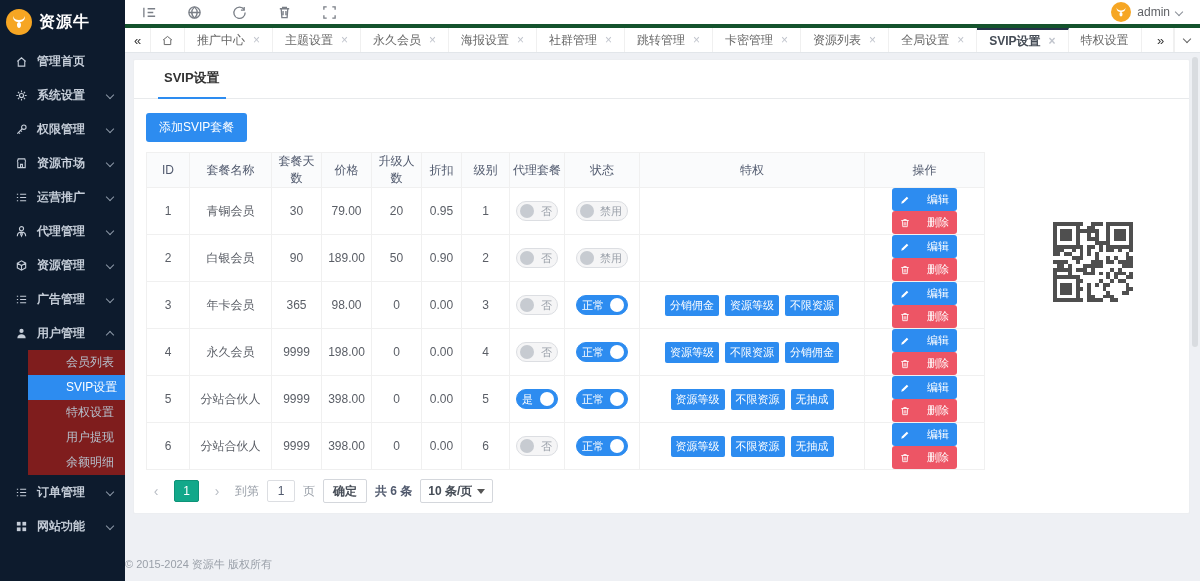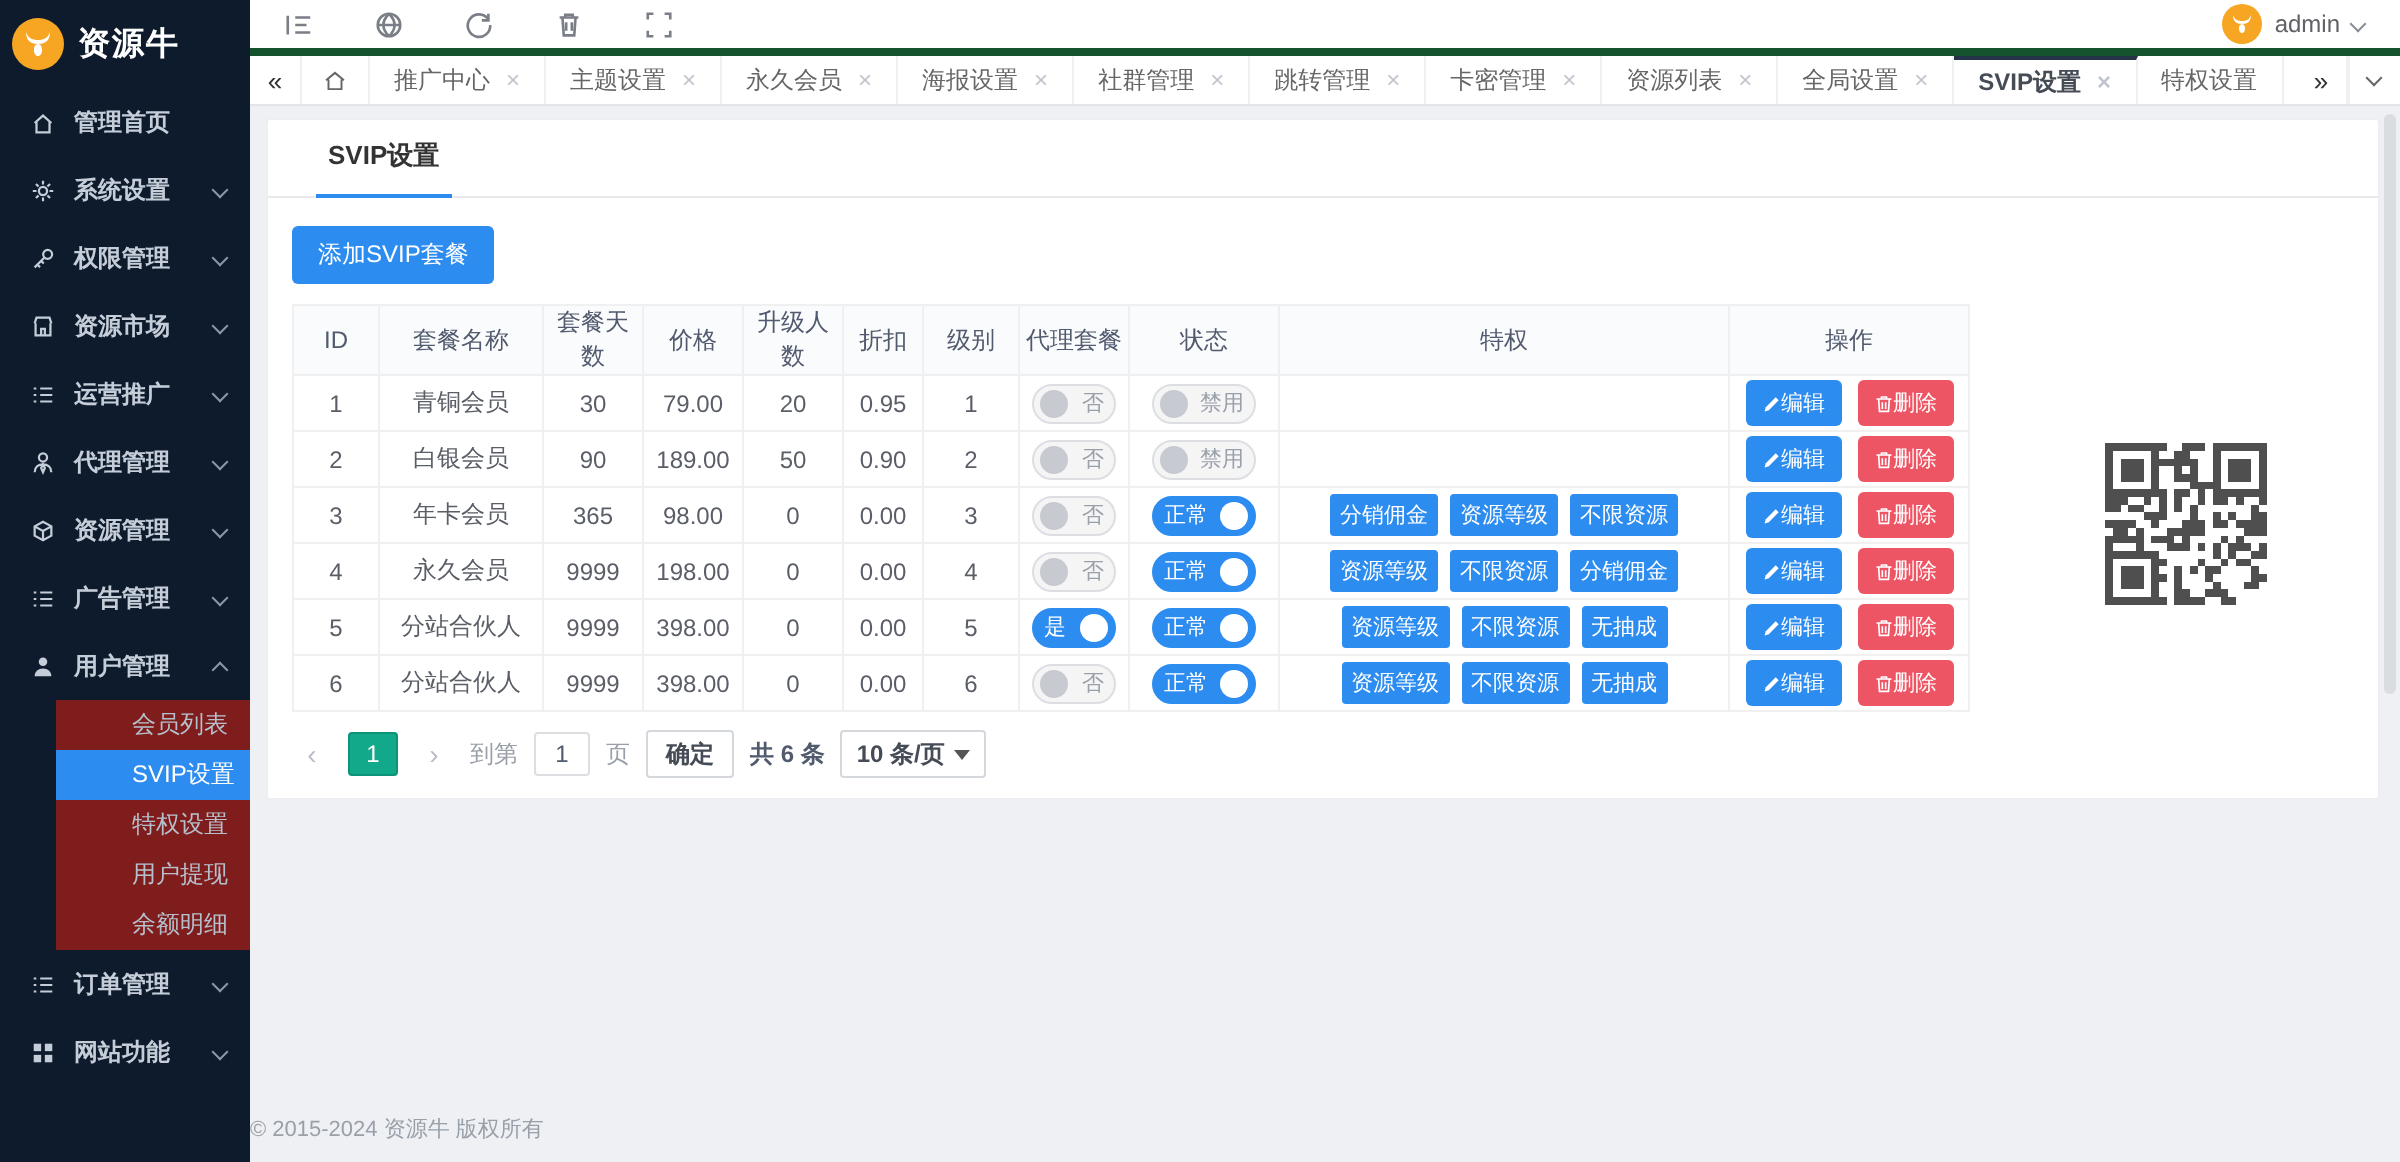--- a/index.html
+++ b/index.html
@@ -58,21 +58,21 @@
   .toggle { display:inline-flex; align-items:center; height:20px; border-radius:10px; padding:0 3px; gap:4px; min-width:42px; justify-content:space-between; cursor:pointer; vertical-align:middle; }
   .toggle.off { background:#f5f5f6; border:1px solid #dcdee2; color:#9aa0a9; }
   .toggle.on { background:var(--primary,#2d8cf0); border:1px solid var(--primary,#2d8cf0); color:#fff; }
   .t-knob { width:14px; height:14px; border-radius:50%; flex:none; }
   .toggle.off .t-knob { background:#c7cbd1; }
   .toggle.on .t-knob { background:#fff; }
   .t-label { font-size:11px; padding:0 2px; white-space:nowrap; }
 
   .badge { display:inline-block; background:var(--primary,#2d8cf0); color:#fff; font-size:11px; padding:3px 5px; border-radius:2px; margin:0 3px; white-space:nowrap;text-align:right; }
 
-  .btn { display:inline-flex; align-items:center; gap:0; border:none; border-radius:3px; color:#fff; font-size:11px; padding:4px 8px; cursor:pointer; margin:0 4px; }
+  .btn { display:inline-flex; align-items:center; gap:17px; border:none; border-radius:3px; color:#fff; font-size:11px; padding:4px 8px; cursor:pointer; margin:0 4px; }
   .btn.edit { background:var(--primary,#2d8cf0); }
   .btn.del { background:var(--danger,#ed5565); }
 
   .qr { position:absolute; left:899px; top:62px; width:96px; height:96px; }
 
   .pagination { display:flex; align-items:center; gap:8px; margin-top:9px; font-size:12px; color:#9aa0a9; }
   .pg-arrow { width:20px; height:22px; display:flex; align-items:center; justify-content:center; color:#b8bdc4; font-size:14px; cursor:pointer; }
   .pg-cur { min-width:25px; height:22px; background:var(--page_active,#12a88a); border:1px solid #0d9378; color:#fff; display:flex; align-items:center; justify-content:center; border-radius:2px; cursor:pointer; }
   .pg-input { width:28px; height:22px; border:1px solid #dcdee2; border-radius:2px; text-align:center; font-size:12px; color:#515a6e; }
   .pg-confirm { height:24px; background:#fff; border:1px solid #d4d7dc; border-radius:2px; font-size:12px; font-weight:bold; color:#454c56; padding:0 9px; cursor:pointer; }

